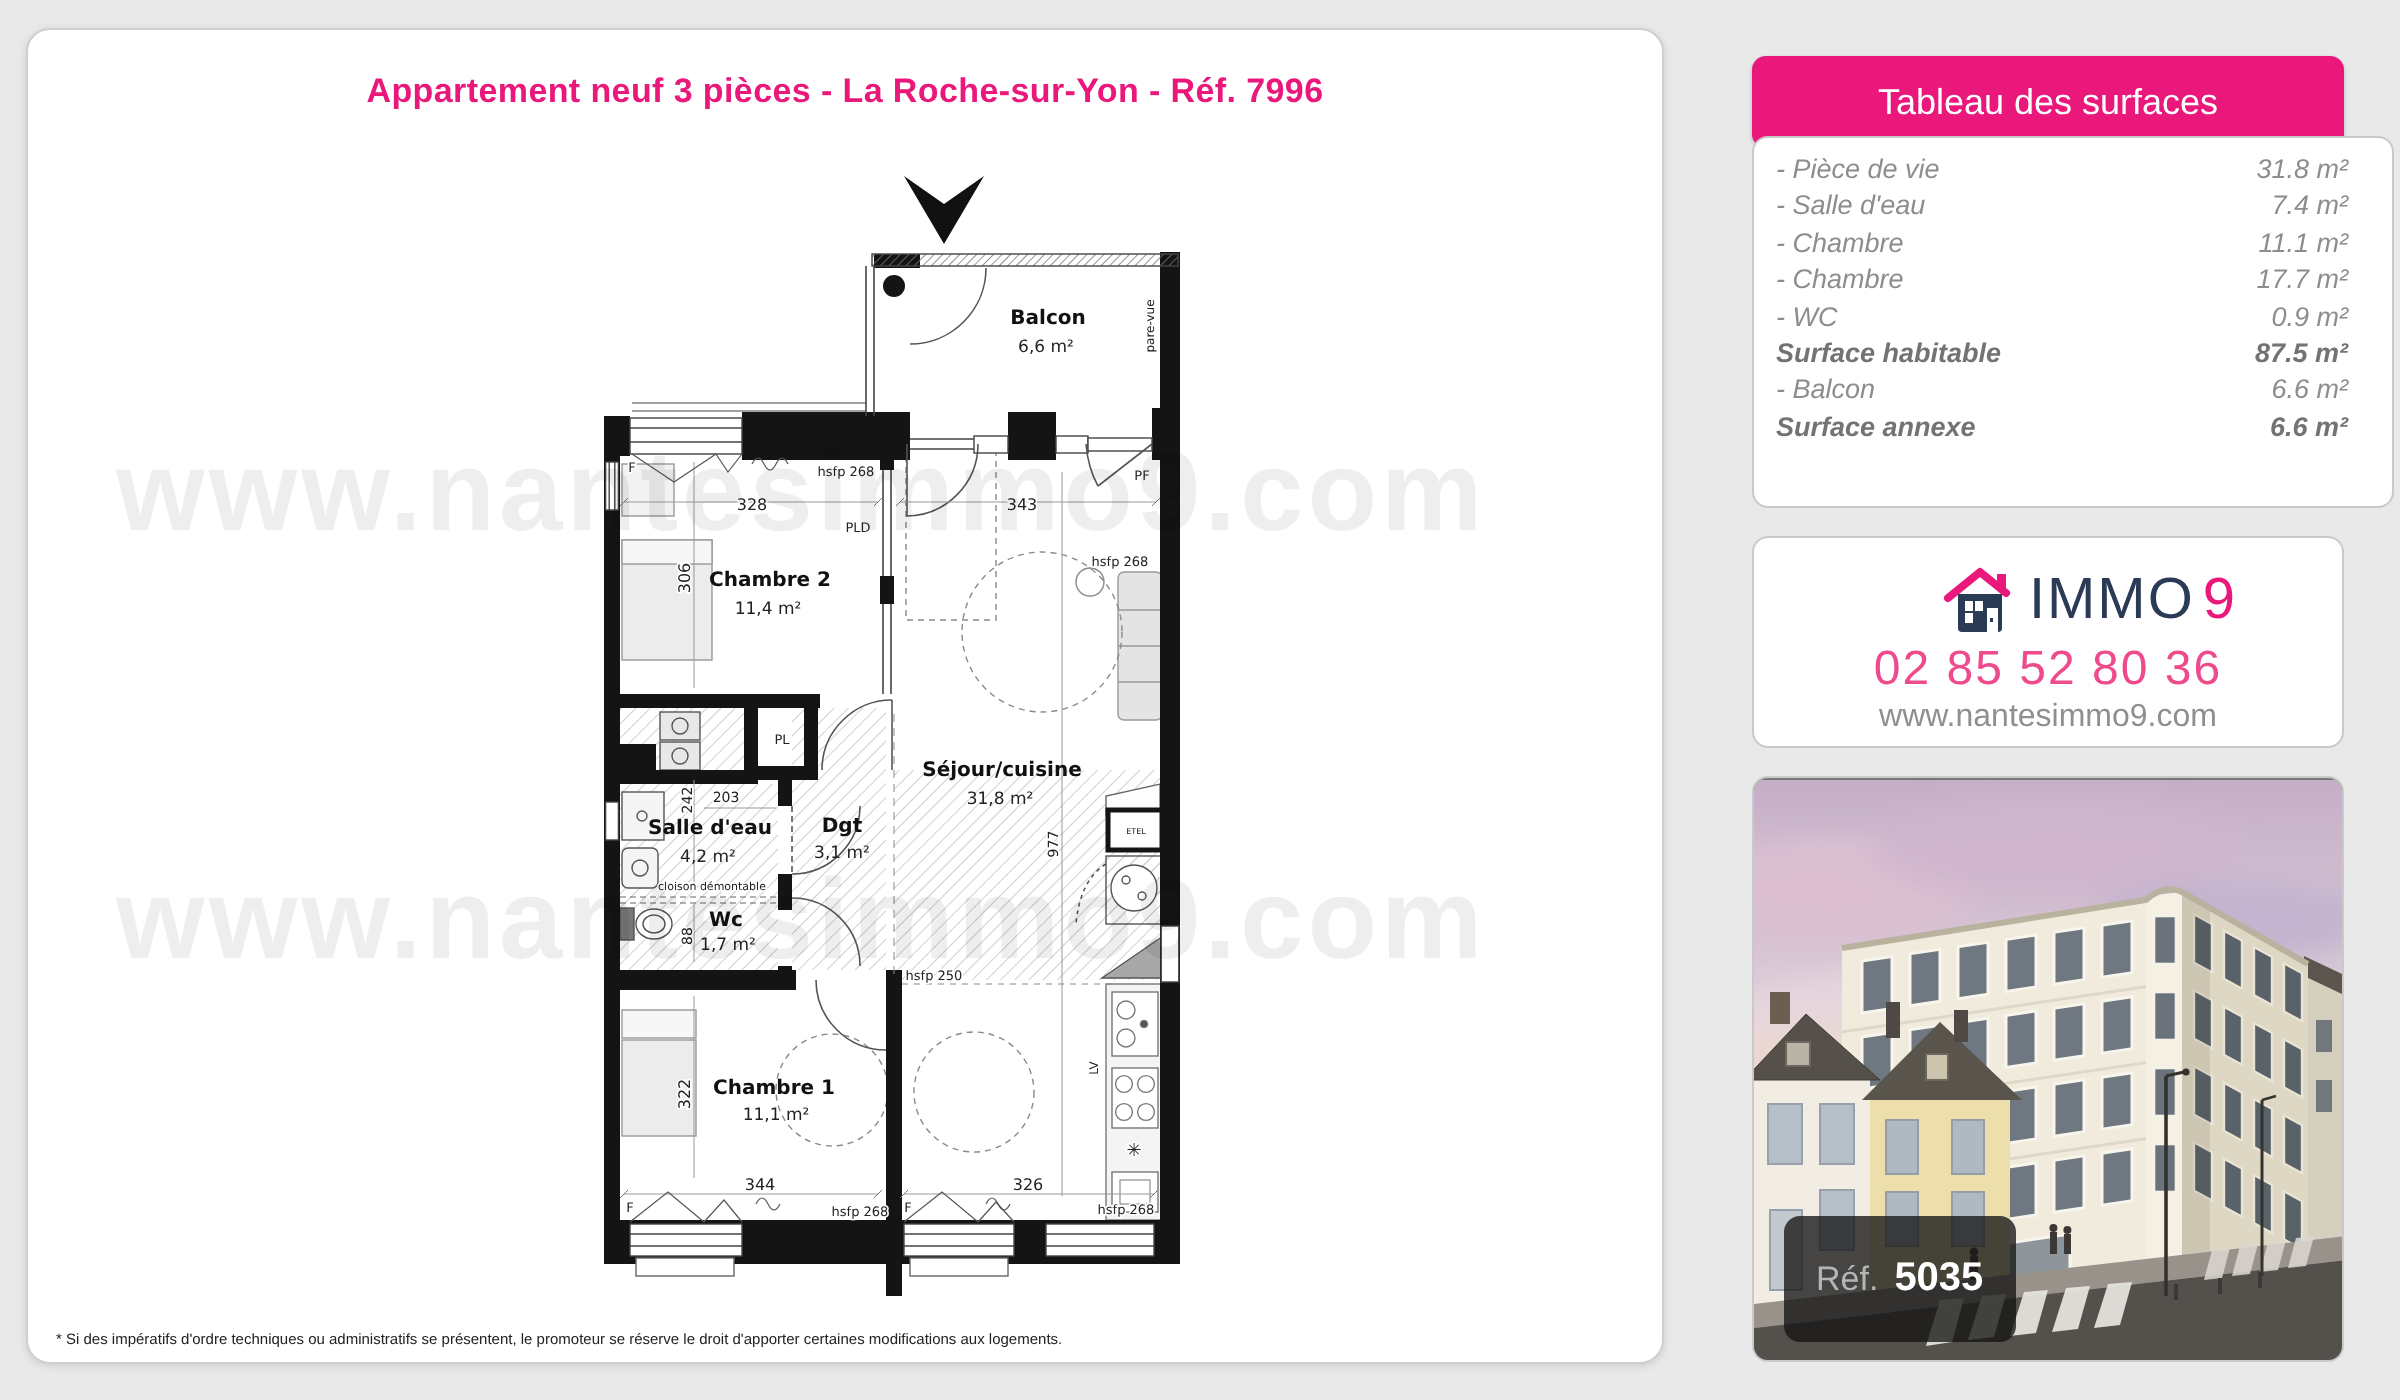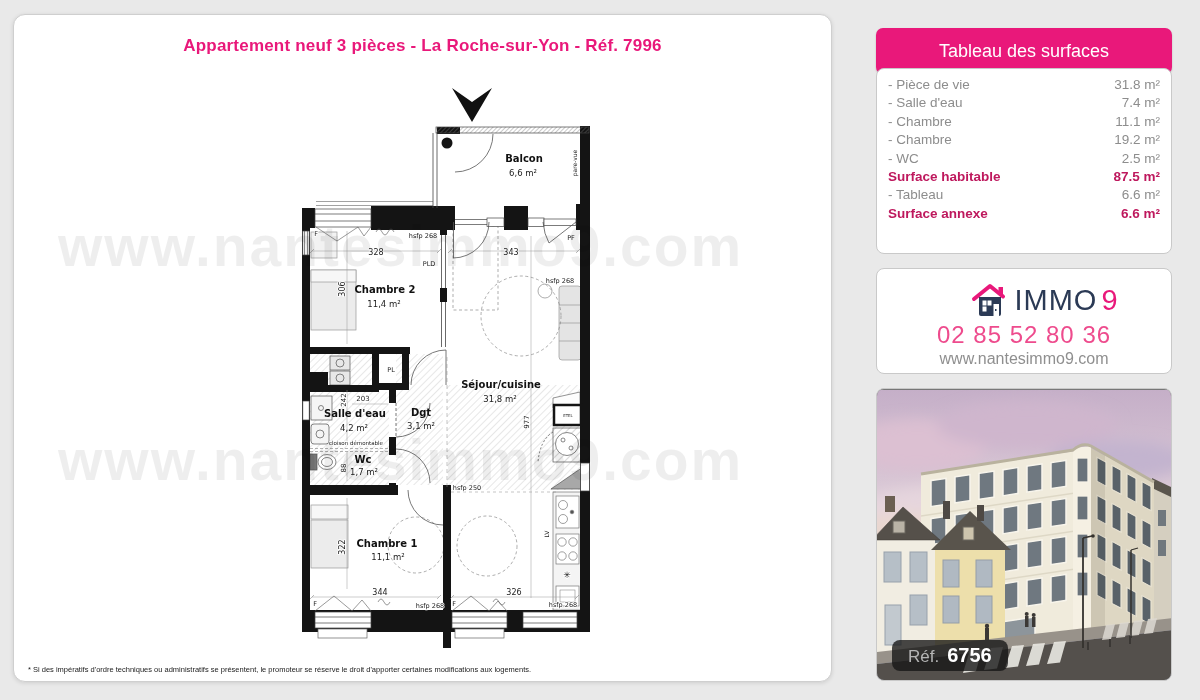--- a/index.html
+++ b/index.html
@@ -22,36 +22,36 @@
   .plan-svg{position:absolute;left:280px;top:80px;width:320px;height:575px;z-index:2;}
   .plan-svg text{font-family:"DejaVu Sans",sans-serif;}
   #plan-rooms .room-name{font-size:10px;font-weight:bold;fill:#111;text-anchor:middle;}
   #plan-rooms .room-area{font-size:8.5px;fill:#222;text-anchor:middle;}
   #plan-labels text{fill:#222;text-anchor:middle;paint-order:stroke;stroke:#fff;stroke-width:1.6px;}
 
   
   .surfaces-header{position:absolute;left:876px;top:28px;width:296px;height:46px;
     background:var(--accent);border-radius:7px;color:#fff;font-size:18px;
     display:flex;align-items:center;justify-content:center;box-shadow:0 1px 2px rgba(0,0,0,.2);}
-  .surfaces-panel{position:absolute;left:876px;top:68px;width:296px;height:186px;background:#fff;
-    border:1px solid #c9c9c9;border-radius:8px;padding:7px 11px 0 11px;}
+  .surfaces-panel{position:absolute;left:876px;top:68px;width:321px;height:186px;background:#fff;
+    border:1px solid #c9c9c9;border-radius:8px;padding:7px 22px 0 11px;font-style:italic;}
   .srow{display:flex;justify-content:space-between;font-size:13.5px;color:#8d8d8d;line-height:18.4px;}
-  .srow.bold{color:#be185d;font-weight:bold;}
+  .srow.bold{color:#737373;font-weight:bold;}
   .agency-card{position:absolute;left:876px;top:268px;width:296px;height:106px;background:#fff;
     border:1px solid #c9c9c9;border-radius:8px;text-align:center;}
   .logo-row{margin-top:13px;display:flex;align-items:center;justify-content:center;gap:4px;padding-left:40px;}
   .logo-text{font-size:29px;font-weight:300;color:var(--navy);letter-spacing:1px;}
   .logo-9{font-size:29px;font-weight:300;color:var(--accent);}
   .agency-phone{margin-top:3px;color:#ee4b8d;font-size:24px;font-weight:normal;letter-spacing:1px;}
   .agency-site{margin-top:1px;color:#8f8f8f;font-size:16px;}
   .photo-card{position:absolute;left:876px;top:388px;width:296px;height:293px;background:#777;
     border:1px solid #c9c9c9;border-radius:8px;overflow:hidden;}
   .photo-card svg{display:block;}
   .ref-badge{position:absolute;left:15px;bottom:9px;background:rgba(22,22,22,.78);
-    border-radius:8px;padding:4px 16px;display:flex;align-items:baseline;gap:8px;}
+    border-radius:8px;padding:20px 16px;display:flex;align-items:baseline;gap:8px;}
   .ref-label{color:#b5b5b5;font-size:17px;}
   .ref-number{color:#fff;font-size:20px;font-weight:bold;}
 </style>
 </head>
 <body>
 
 <div class="stage">
 
   <div class="main-panel"></div>
   <div class="page-title">Appartement neuf 3 pièces - La Roche-sur-Yon - Réf. 7996</div>
@@ -298,32 +298,32 @@
         <div class="srow">
           <span class="lbl">- Salle d'eau</span>
           <span class="val">7.4 m²</span>
         </div>
         <div class="srow">
           <span class="lbl">- Chambre</span>
           <span class="val">11.1 m²</span>
         </div>
         <div class="srow">
           <span class="lbl">- Chambre</span>
-          <span class="val">19.2 m²</span>
+          <span class="val">17.7 m²</span>
         </div>
         <div class="srow">
           <span class="lbl">- WC</span>
-          <span class="val">2.5 m²</span>
+          <span class="val">0.9 m²</span>
         </div>
         <div class="srow bold">
           <span class="lbl">Surface habitable</span>
           <span class="val">87.5 m²</span>
         </div>
         <div class="srow">
-          <span class="lbl">- Tableau</span>
+          <span class="lbl">- Balcon</span>
           <span class="val">6.6 m²</span>
         </div>
         <div class="srow bold">
           <span class="lbl">Surface annexe</span>
           <span class="val">6.6 m²</span>
         </div>
       </div>
   </div>
 
   <div class="agency-card">
@@ -477,17 +477,17 @@
           <circle cx="156.7" cy="225" r="2"></circle>
         <rect x="108" y="238" width="4" height="12"></rect>
           <circle cx="110" cy="236" r="2.2"></circle>
         <rect x="210" y="252" width="2" height="8"></rect>
           <rect x="232" y="249" width="2" height="8"></rect>
           <rect x="252" y="246" width="2" height="8"></rect>
       </g>
     </svg>
     <div class="ref-badge">
       <span class="ref-label">Réf.</span>
-      <span class="ref-number">6756</span>
+      <span class="ref-number">5035</span>
     </div>
   </div>
 
 </div>
 
 </body></html>

